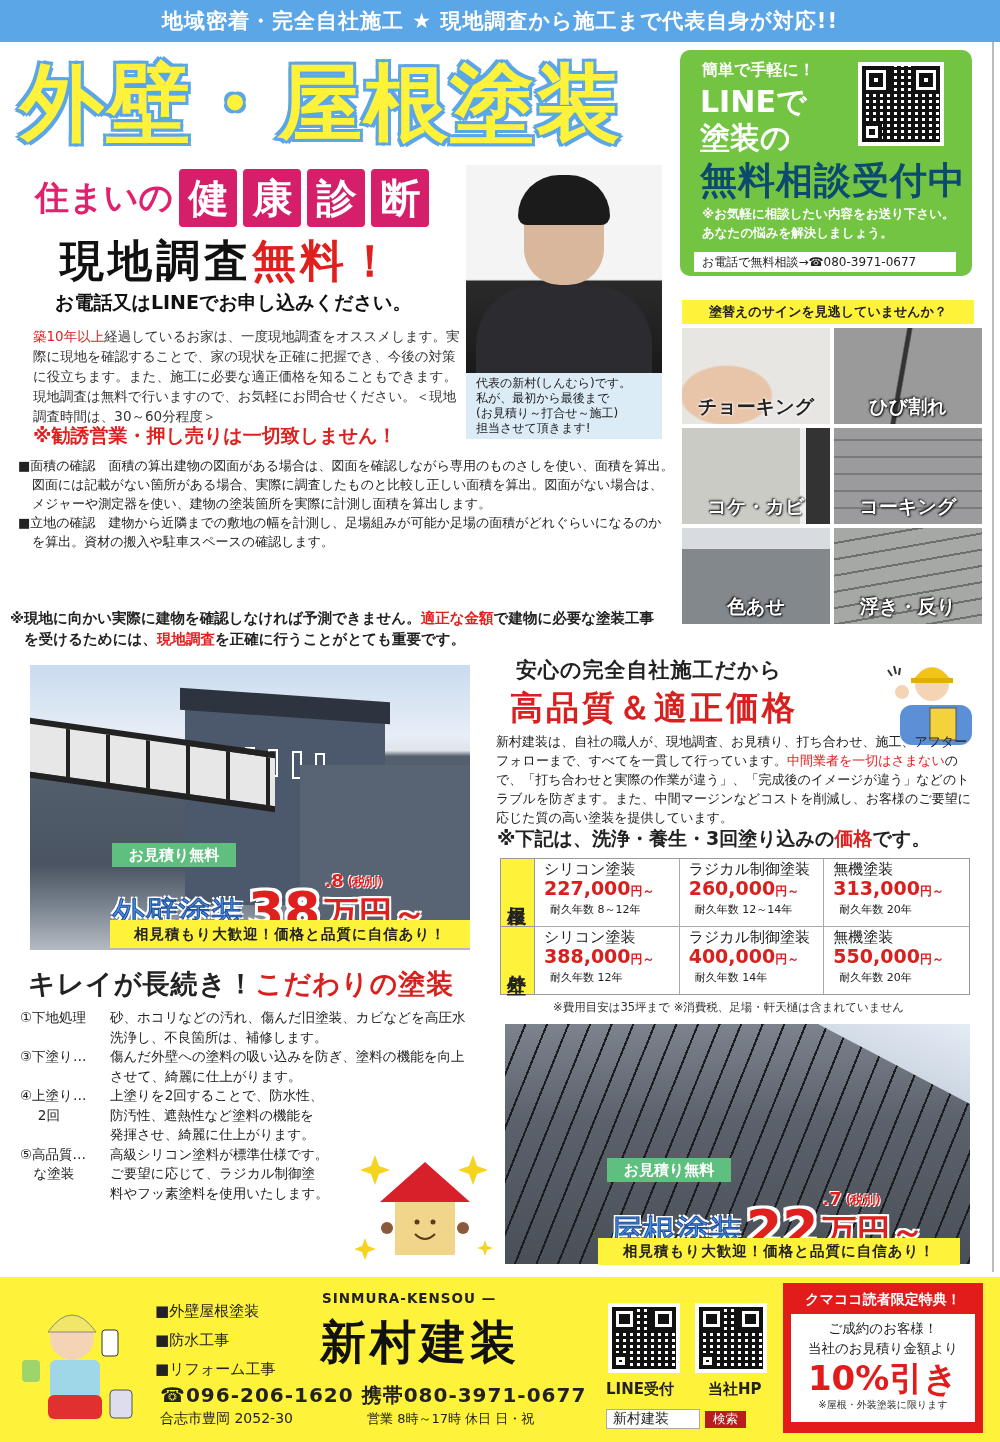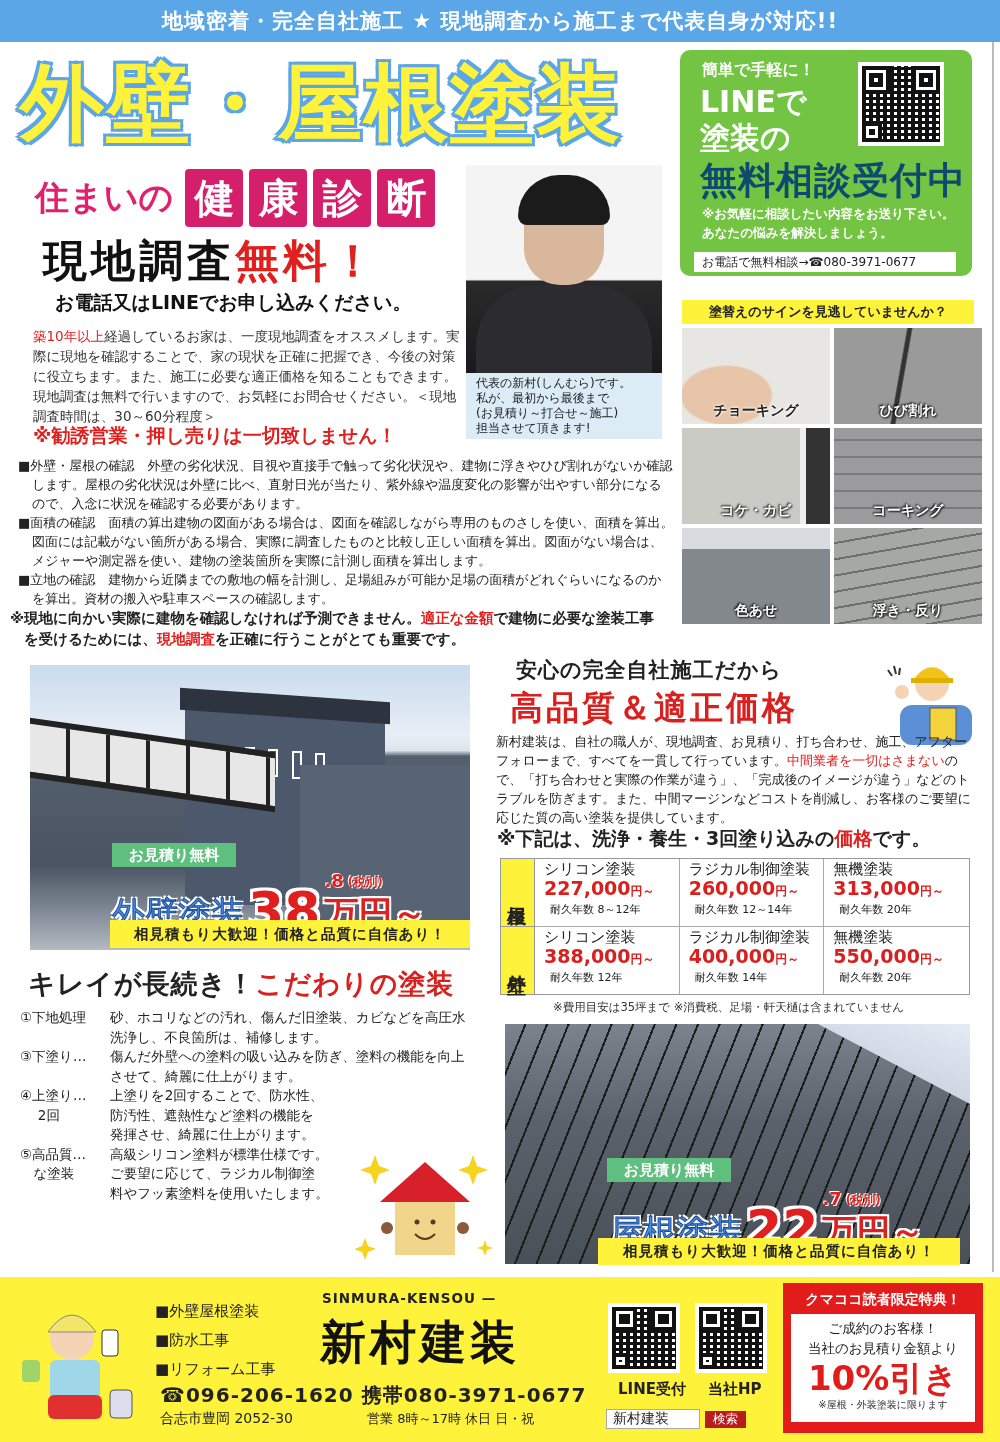--- a/index.html
+++ b/index.html
@@ -28,26 +28,26 @@
     font-size: 84px; font-weight: bold; color: #fff23a;
     letter-spacing: 2px;
     -webkit-text-stroke: 4px #5ba6e6;
     paint-order: stroke fill;
     text-shadow: 0 0 0 #5ba6e6, 3px 3px 0 #5ba6e6, -3px -3px 0 #5ba6e6, 3px -3px 0 #5ba6e6, -3px 3px 0 #5ba6e6;
     line-height: 110px;
   }
 
   
   .health-row { left: 35px; top: 168px; height: 60px; display: flex; align-items: center; gap: 6px; }
-  .health-prefix { font-size: 34px; font-weight: bold; color: #e0226e; margin-right: 6px; }
+  .health-prefix { font-size: 34px; font-weight: bold; color: #e0226e; }
   .health-box {
     width: 58px; height: 58px; background: #d61f6b; color: #fff; border-radius: 4px;
     font-size: 40px; font-weight: bold; display: flex; align-items: center; justify-content: center;
   }
-  .survey-title { left: 43px; top: 232px; font-size: 44px; font-weight: bold; letter-spacing: 4px; color: #111; }
+  .survey-title { left: 60px; top: 232px; font-size: 44px; font-weight: bold; letter-spacing: 4px; color: #111; }
   .survey-title .free { color: #e0201e; }
   .apply-text { left: 55px; top: 290px; font-size: 19px; font-weight: bold; color: #111; }
 
   .intro-para { left: 33px; top: 326px; width: 430px; font-size: 13.5px; line-height: 20px; color: #333; }
   .intro-para .red { color: #e0201e; }
   .no-sales { left: 33px; top: 423px; font-size: 19px; font-weight: bold; color: #e0201e; }
 
   
   .rep-photo {
     left: 466px; top: 165px; width: 196px; height: 208px;
@@ -107,21 +107,21 @@
   .qr-top { left: 858px; top: 62px; width: 86px; height: 84px; }
 
   
   .signs-header {
     left: 682px; top: 300px; width: 292px; height: 24px; background: #fff23a;
     font-size: 13px; font-weight: bold; color: #222; display: flex; align-items: center; justify-content: center;
   }
   .sign-tile {
     width: 148px; height: 96px; position: absolute; overflow: hidden;
     display: flex; align-items: flex-end; justify-content: center; padding-bottom: 4px;
-    font-size: 14px; font-weight: bold; color: #fff;
+    font-size: 19px; font-weight: bold; color: #fff;
     text-shadow: 1px 1px 2px #000, -1px -1px 2px #000;
   }
   .sign-tile.dark-text { color: #222; text-shadow: 0 0 3px #fff, 0 0 3px #fff; }
 
   
   .checks { left: 14px; top: 456px; width: 660px; font-size: 13px; line-height: 19px; color: #222; }
   .check-item { padding-left: 18px; text-indent: -14px; }
   .note-important { left: 8px; top: 608px; width: 660px; font-size: 14.5px; line-height: 21px; font-weight: bold; color: #222; padding-left: 16px; text-indent: -14px; }
   .note-important .red { color: #e0201e; }
 
@@ -322,21 +322,20 @@
     <span>コーキング</span>
   </div>
 <div class="sign-tile" style="left:682px; top:528px; background: linear-gradient(180deg, #d8dce0 0 22%, #83888d 22%);">
     <span>色あせ</span>
   </div>
 <div class="sign-tile" style="left:834px; top:528px; background: repeating-linear-gradient(170deg, #a6a8a5 0 14px, #6d6f6c 14px 16px);">
     <span>浮き・反り</span>
   </div>
 
 <div class="abs checks">
-  <div class="check-item"><span>■外壁・屋根の確認</span>　<span>外壁の劣化状況、目視や直接手で触って劣化状況や、建物に浮きやひび割れがないか確認します。屋根の劣化状況は外壁に比べ、直射日光が当たり、紫外線や温度変化の影響が出やすい部分になるので、入念に状況を確認する必要があります。</span></div>
   <div class="check-item"><span>■面積の確認</span>　<span>面積の算出建物の図面がある場合は、図面を確認しながら専用のものさしを使い、面積を算出。図面には記載がない箇所がある場合、実際に調査したものと比較し正しい面積を算出。図面がない場合は、メジャーや測定器を使い、建物の塗装箇所を実際に計測し面積を算出します。</span></div>
   <div class="check-item"><span>■立地の確認</span>　<span>建物から近隣までの敷地の幅を計測し、足場組みが可能か足場の面積がどれぐらいになるのかを算出。資材の搬入や駐車スペースの確認します。</span></div>
 </div>
 <div class="abs note-important">
   <span>※現地に向かい実際に建物を確認しなければ予測できません。</span><span class="red">適正な金額</span><span>で建物に必要な塗装工事を受けるためには、</span><span class="red">現地調査</span><span>を正確に行うことがとても重要です。</span>
 </div>
 
 <div class="abs ext-photo">
   <div class="ext-house"></div>
   <div class="ext-roof"></div>
@@ -497,21 +496,21 @@
 <div class="abs qr qr-line">
     <div class="qr-inner">
       <div class="qr-corner"></div>
     </div>
   </div>
 <div class="abs qr qr-hp">
     <div class="qr-inner">
       <div class="qr-corner"></div>
     </div>
   </div>
-<div class="abs qr-label" style="left:606px; top:1380px;margin-left:12px;">LINE受付</div>
+<div class="abs qr-label" style="left:606px; top:1380px;">LINE受付</div>
 <div class="abs qr-label" style="left:708px; top:1380px;">当社HP</div>
 <div class="abs search-box">新村建装</div>
 <div class="abs search-btn">検索</div>
 
 <div class="abs promo-box">
   <div class="promo-title">クマココ読者限定特典！</div>
   <div class="promo-inner">
     <div class="promo-l1">ご成約のお客様！</div>
     <div class="promo-l2">当社のお見積り金額より</div>
     <div class="promo-big">10%引き</div>

